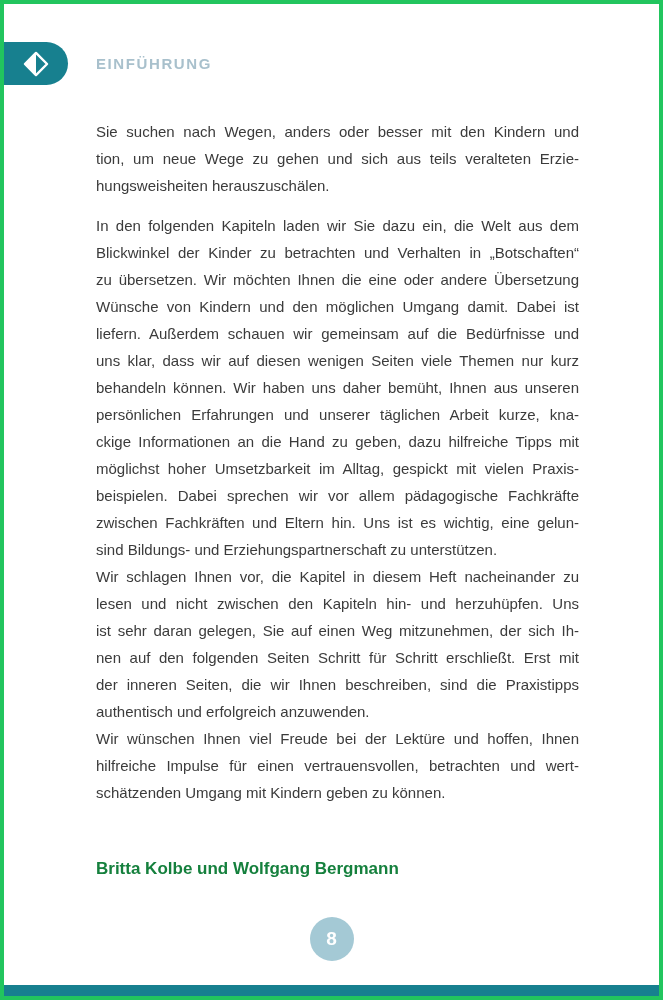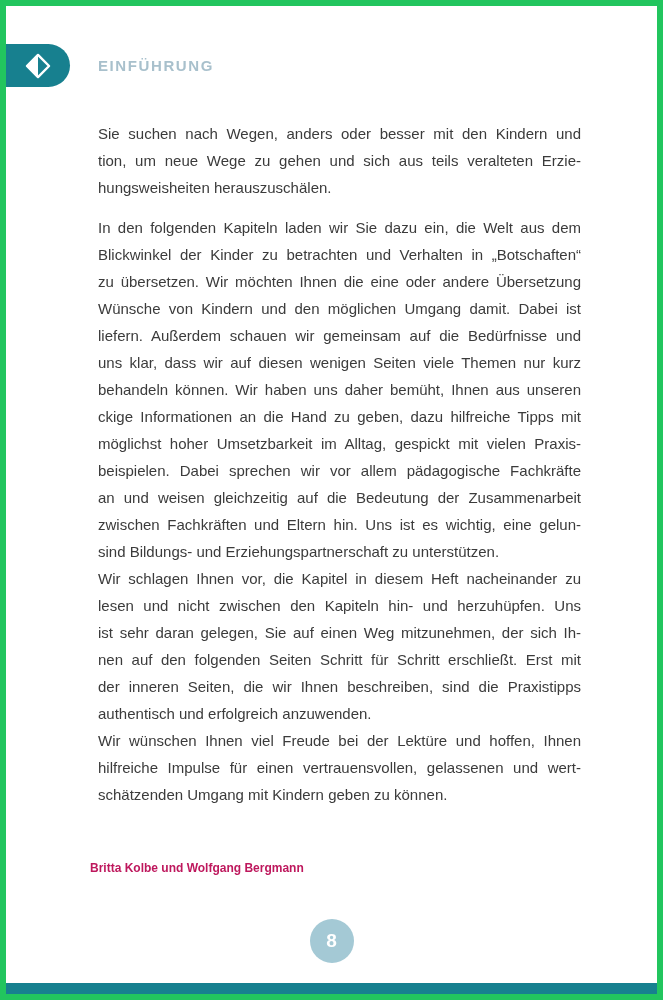--- a/index.html
+++ b/index.html
@@ -7,21 +7,21 @@
     padding: 0;
     background: #e9e9e9;
     font-family: "Liberation Sans", sans-serif;
   }
   .page {
     position: relative;
     width: 663px;
     height: 1000px;
     margin: 0 auto;
     background: #ffffff;
-    border: 6px solid #22c55e;
+    border: 4px solid #22c55e;
     box-sizing: border-box;
     overflow: hidden;
   }
   
   .chapter-tab {
     position: absolute;
     left: 0;
     top: 38px;
     width: 64px;
     height: 43px;
@@ -49,25 +49,25 @@
     line-height: 27px;
     color: #3b3b3b;
   }
   .para { margin: 0; }
   .para.gap { margin-bottom: 13px; }
   .line { text-align: justify; }
   .line.fill { text-align-last: justify; }
   .b { font-weight: 400; }
   .author-line {
     position: absolute;
-    left: 84px;
+    left: 92px;
     top: 855px;
-    font-size: 12px;
+    font-size: 17px;
     font-weight: bold;
-    color: #be185d;
+    color: #15803d;
   }
   .page-number-badge {
     position: absolute;
     left: 50%;
     top: 913px;
     transform: translateX(-50%);
     width: 44px;
     height: 44px;
     border-radius: 50%;
     background: #a4c9d5;
@@ -110,38 +110,38 @@
         <div class="line">hungsweisheiten herauszuschälen.</div>
       </div>
       <div class="para">
         <div class="line fill">In den folgenden Kapiteln laden wir Sie dazu ein, die Welt aus dem</div>
         <div class="line fill">Blickwinkel der Kinder zu betrachten und Verhalten in „Botschaften“</div>
         <div class="line fill">zu übersetzen. Wir möchten Ihnen die eine oder andere Übersetzung</div>
         <div class="line fill">Wünsche von Kindern und den möglichen Umgang damit. Dabei ist</div>
         <div class="line fill">liefern. Außerdem schauen wir gemeinsam auf die Bedürfnisse und</div>
         <div class="line fill">uns klar, dass wir auf diesen wenigen Seiten viele Themen nur kurz</div>
         <div class="line fill">behandeln können. Wir haben uns daher bemüht, Ihnen aus unseren</div>
+        <div class="line fill">persönlichen Erfahrungen und unserer täglichen Arbeit kurze, kna-</div>
         <div class="line fill">ckige Informationen an die Hand zu geben, dazu hilfreiche Tipps mit</div>
         <div class="line fill">möglichst hoher Umsetzbarkeit im Alltag, gespickt mit vielen Praxis-</div>
         <div class="line fill">beispielen. Dabei sprechen wir vor allem pädagogische Fachkräfte</div>
-        <div class="line fill">an und weisen gleichzeitig auf die Bedeutung der Zusammenarbeit</div>
         <div class="line fill">zwischen Fachkräften und Eltern hin. Uns ist es wichtig, eine gelun-</div>
         <div class="line">sind Bildungs- und Erziehungspartnerschaft zu unterstützen.</div>
       </div>
       <div class="para">
         <div class="line fill"><span>Wir schlagen Ihnen vor, die Kapitel in diesem </span><span class="b">Heft</span><span> nacheinander zu</span></div>
         <div class="line fill">lesen und nicht zwischen den Kapiteln hin- und herzuhüpfen. Uns</div>
         <div class="line fill">ist sehr daran gelegen, Sie auf einen Weg mitzunehmen, der sich Ih-</div>
         <div class="line fill">nen auf den folgenden Seiten Schritt für Schritt erschließt. Erst mit</div>
         <div class="line fill">der inneren Seiten, die wir Ihnen beschreiben, sind die Praxistipps</div>
         <div class="line">authentisch und erfolgreich anzuwenden.</div>
       </div>
       <div class="para">
         <div class="line fill">Wir wünschen Ihnen viel Freude bei der Lektüre und hoffen, Ihnen</div>
-        <div class="line fill">hilfreiche Impulse für einen vertrauensvollen, gelassenen und wert-</div>
+        <div class="line fill">hilfreiche Impulse für einen vertrauensvollen, betrachten und wert-</div>
         <div class="line">schätzenden Umgang mit Kindern geben zu können.</div>
       </div>
     </div>
 
   <div class="author-line">Britta Kolbe und Wolfgang Bergmann</div>
 
   <div class="page-number-badge">
     <span class="page-number">8</span>
   </div>
 

